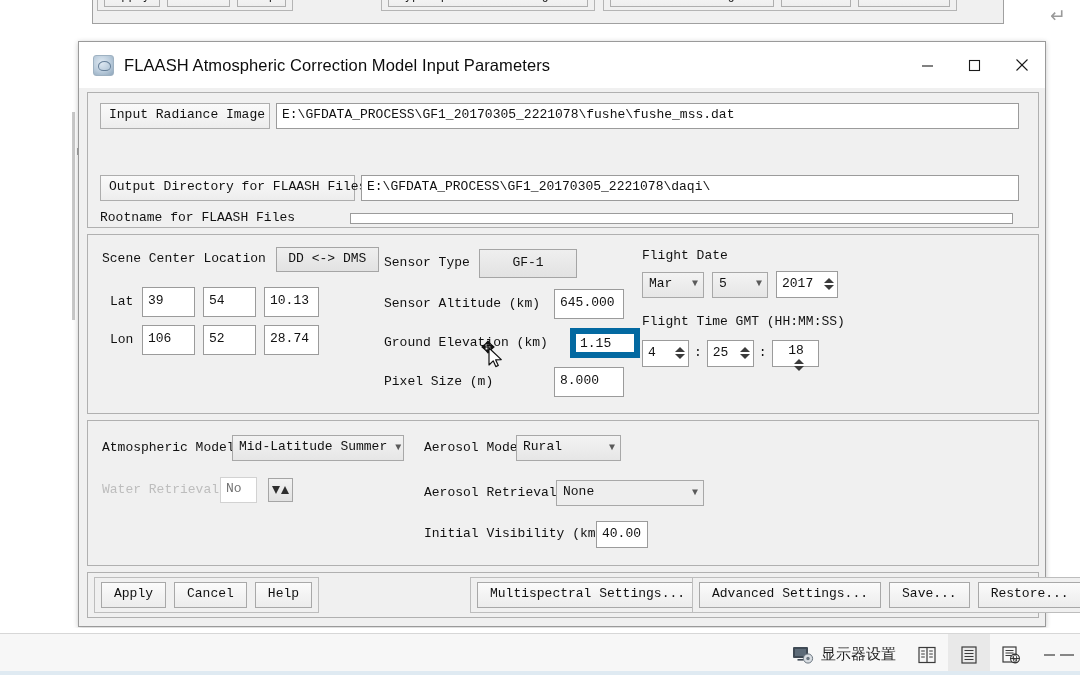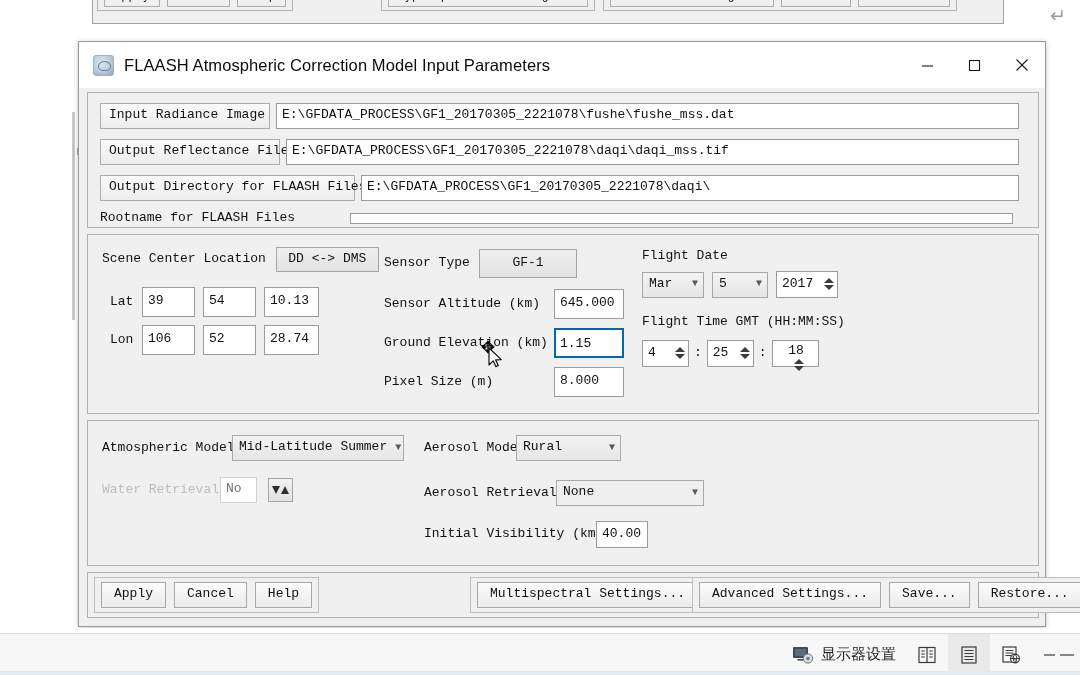--- a/index.html
+++ b/index.html
@@ -98,21 +98,21 @@
     background: linear-gradient(#fafafa,#ededed);
     border: 1px solid #adadad; padding: 4px 8px 5px;
     box-sizing: border-box; white-space: nowrap; line-height: 1.15;
   }
   .txt {
     font-family: "Liberation Mono", monospace; font-size: 13px; color: #111;
     background: #ffffff; border: 1px solid #9b9b9b;
     padding: 4px 5px 5px; box-sizing: border-box;
     white-space: nowrap; overflow: hidden; line-height: 1.15;
   }
-  .txt.focused { border: 2px solid #0369a1; padding: 6px 4px 4px; }
+  .txt.focused { border: 6px solid #0369a1; padding: 6px 4px 4px; margin-left: 16px; }
   .plain-lbl {
     font-family: "Liberation Mono", monospace; font-size: 13px; color: #111;
     white-space: nowrap; line-height: 1.15;
   }
   .plain-lbl.dim { color: #bdbdbd; }
 
   
   .combo {
     font-family: "Liberation Mono", monospace; font-size: 13px; color: #111;
     background: linear-gradient(#f3f3f3,#e6e6e6);
@@ -237,24 +237,20 @@
         </div>
       </div>
     </div>
 
     <div class="dlg-body">
 
       <div class="panel" id="panel-files">
         <div class="row" style="left:12px; top:10px;">
           <div class="lbl-btn" style="width:170px;">Input Radiance Image</div>
           <div class="txt" style="width:743px; margin-left:6px;">E:\GFDATA_PROCESS\GF1_20170305_2221078\fushe\fushe_mss.dat</div>
-        </div>
-        <div class="row" style="left:12px; top:46px;">
-          <div class="lbl-btn" style="width:180px;">Output Reflectance File</div>
-          <div class="txt" style="width:733px; margin-left:6px;">E:\GFDATA_PROCESS\GF1_20170305_2221078\daqi\daqi_mss.tif</div>
         </div>
         <div class="row" style="left:12px; top:82px;">
           <div class="lbl-btn" style="width:255px;">Output Directory for FLAASH Files</div>
           <div class="txt" style="width:658px; margin-left:6px;">E:\GFDATA_PROCESS\GF1_20170305_2221078\daqi\</div>
         </div>
         <div class="row" style="left:12px; top:118px;">
           <div class="plain-lbl" style="width:250px;">Rootname for FLAASH Files</div>
           <div class="txt" style="width:663px;"></div>
         </div>
       </div>

